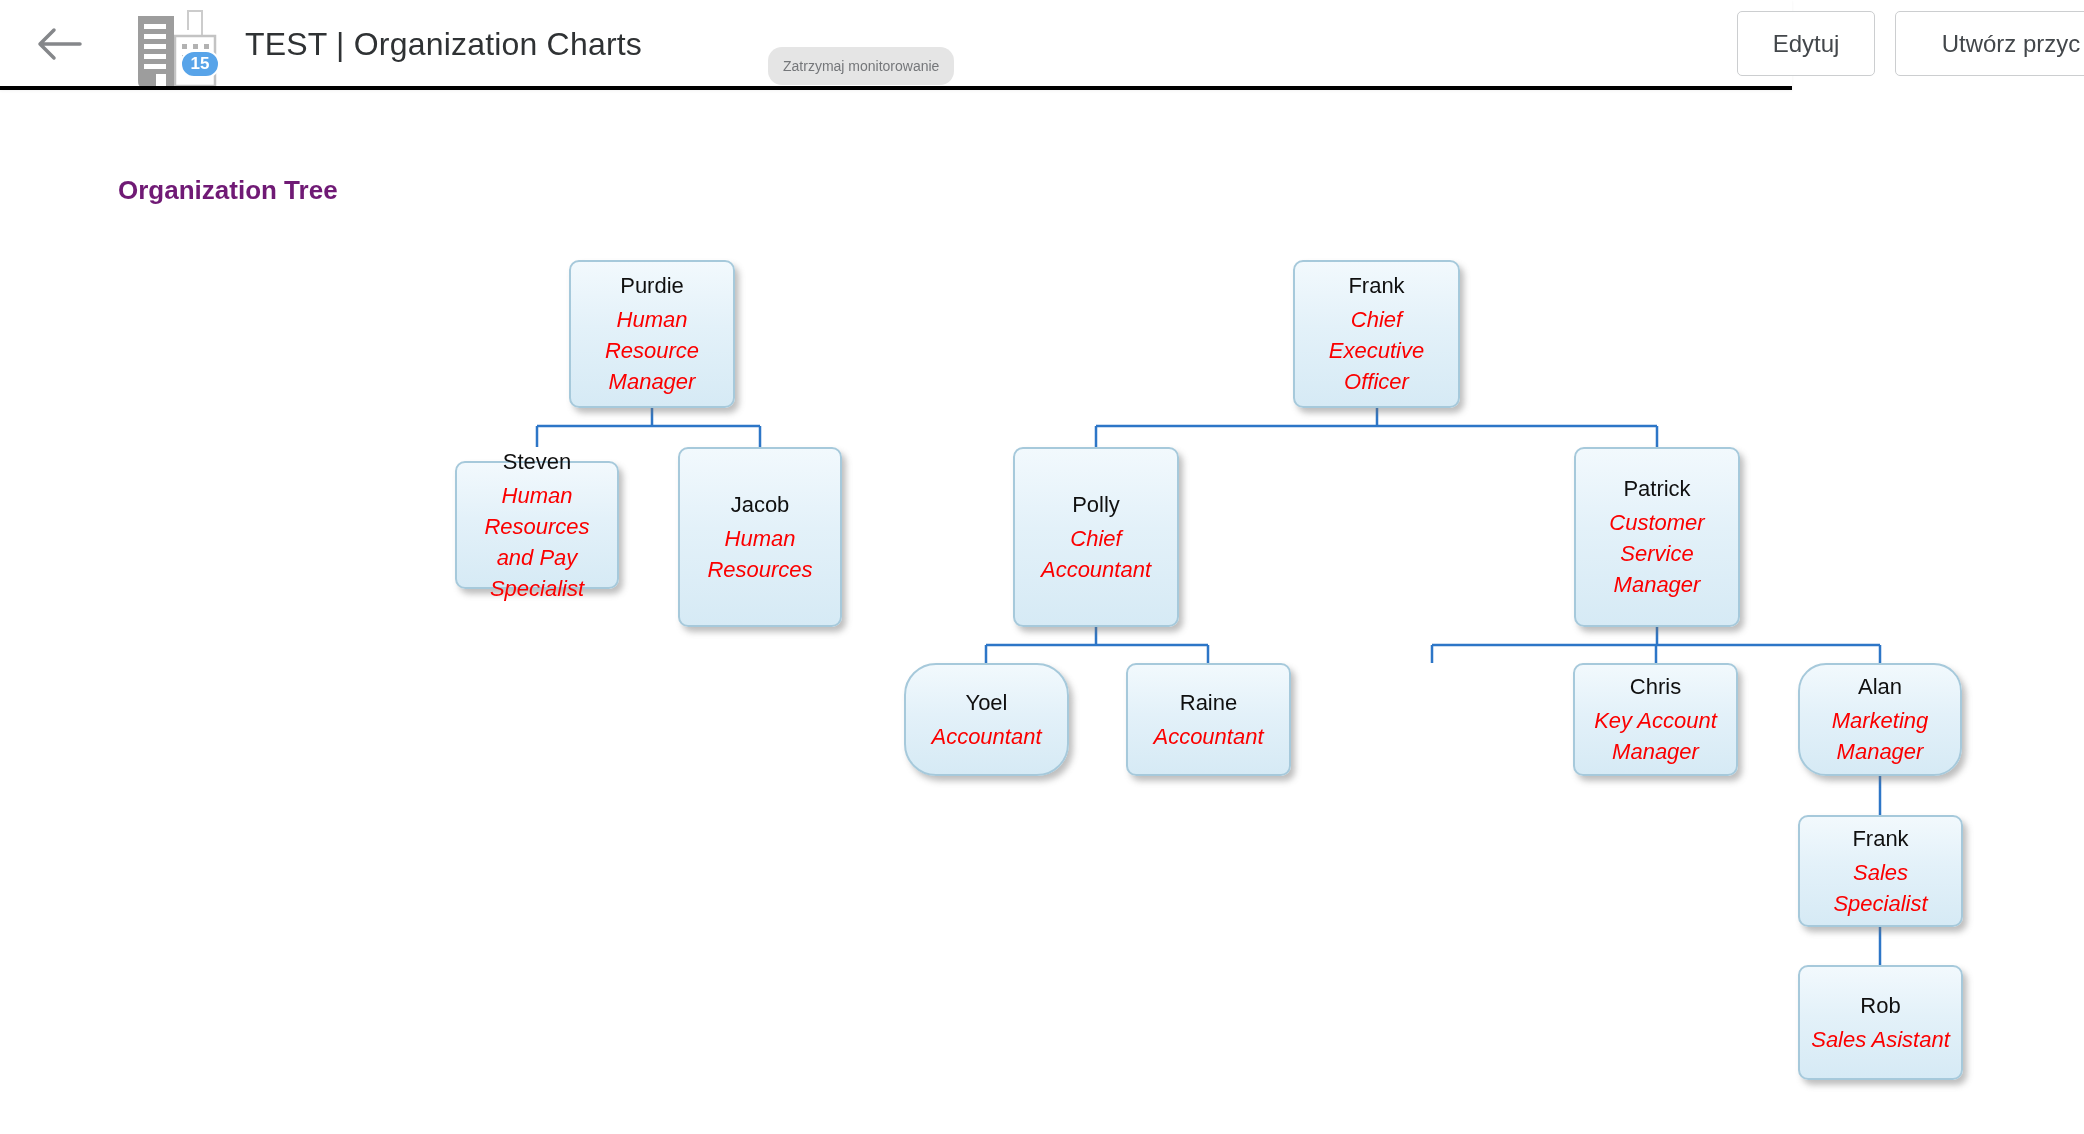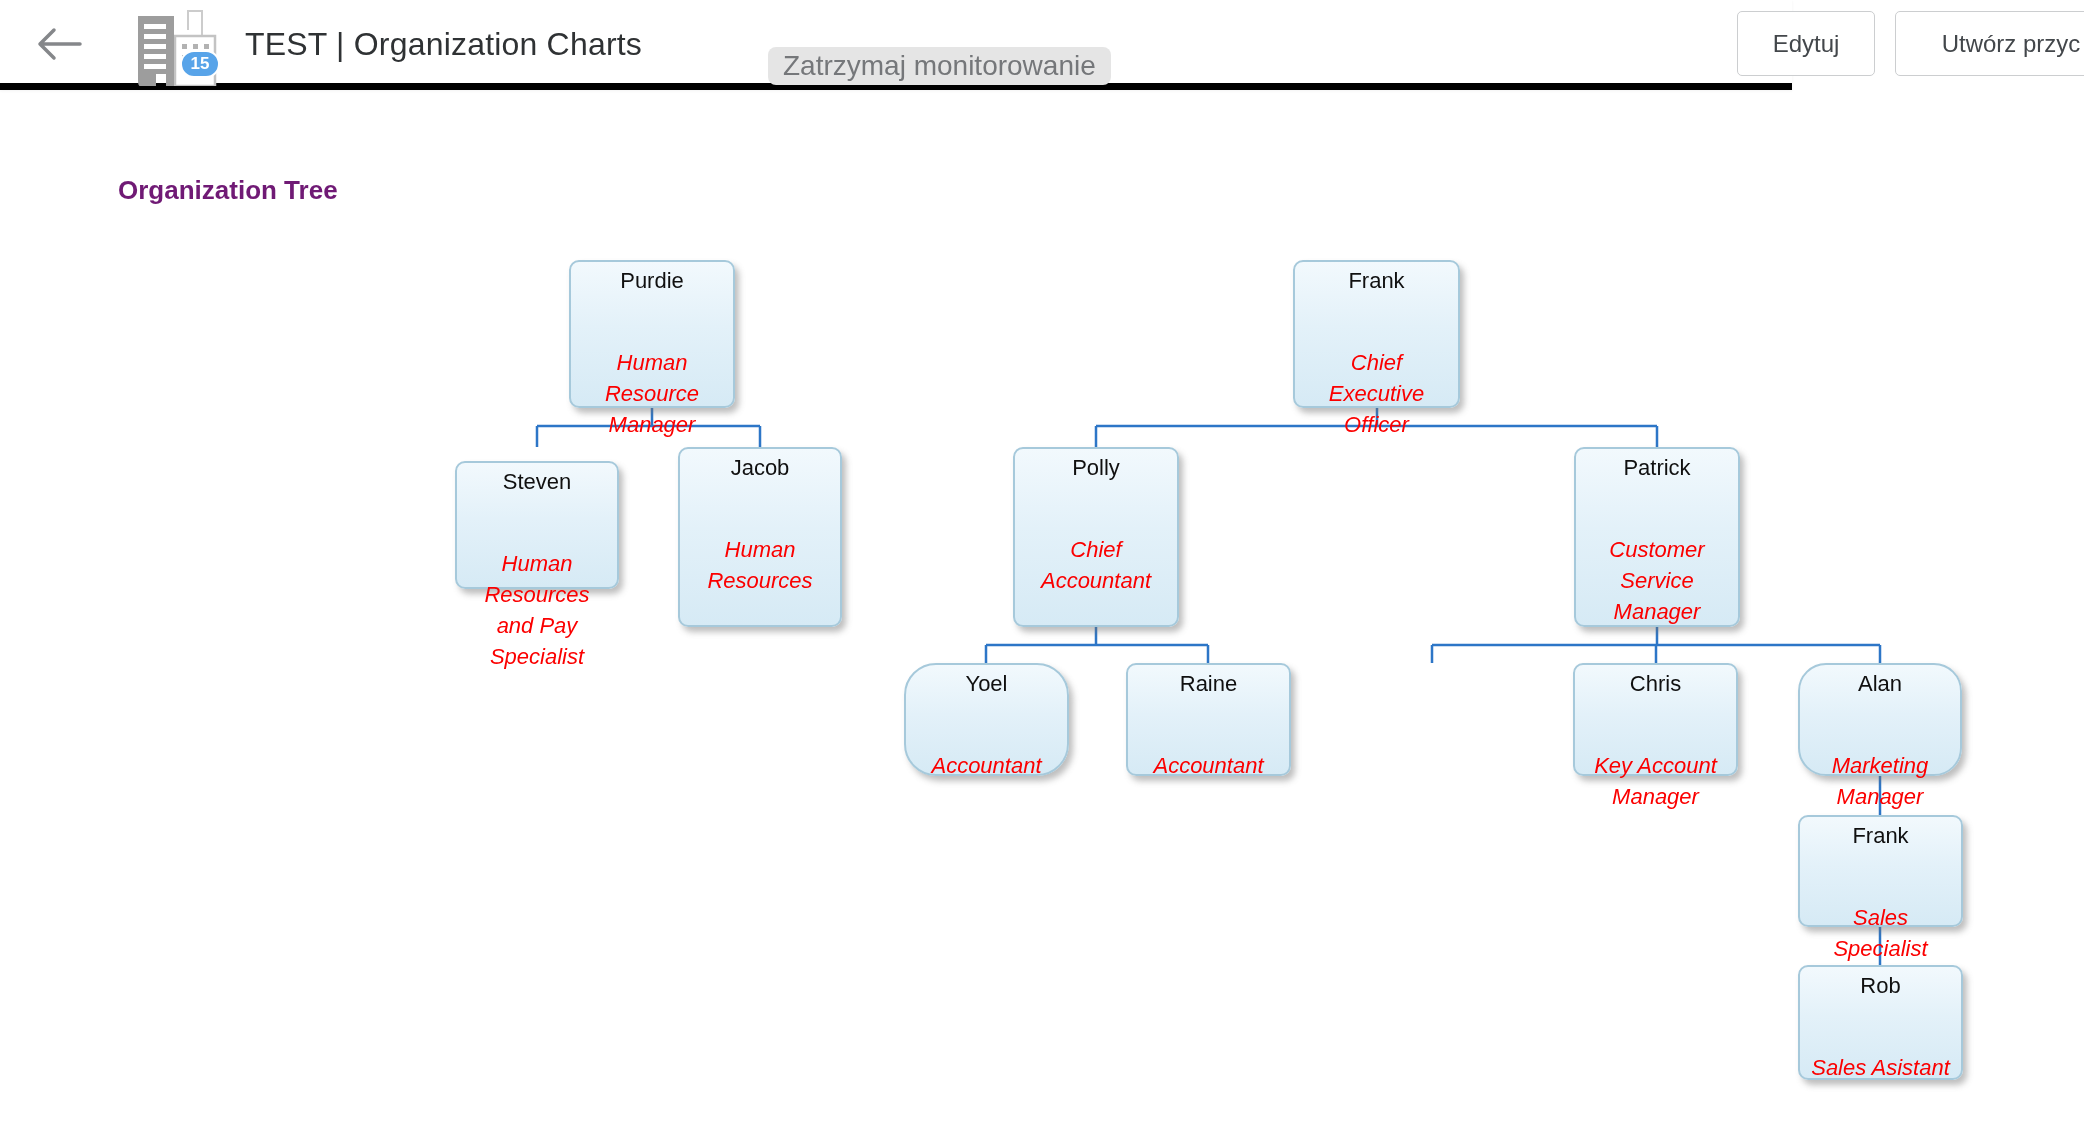--- a/index.html
+++ b/index.html
@@ -2,45 +2,45 @@
 <html><head>
 <meta charset="utf-8">
 <style>
   * { margin:0; padding:0; box-sizing:border-box; }
   html,body { width:2084px; height:1134px; overflow:hidden; background:#fff;
               font-family:"Liberation Sans", sans-serif; }
   .stage { position:relative; width:2084px; height:1134px; background:#fff; }
 
   
   .header { position:absolute; left:0; top:0; width:1792px; height:90px; background:#fff;
-            border-bottom:7px solid #000000; box-shadow:0 1px 3px rgba(0,0,0,.05); z-index:5; }
+            border-bottom:4px solid #000000; box-shadow:0 1px 3px rgba(0,0,0,.05); z-index:5; }
   .back-btn { position:absolute; left:34px; top:26px; width:50px; height:36px; cursor:pointer; }
   .app-icon { position:absolute; left:128px; top:6px; width:96px; height:80px; }
   .icon-badge { position:absolute; left:52px; top:44px; min-width:40px; height:28px; background:#58a4e9;
                 border:2px solid #fff; border-radius:14px; color:#fff; font-size:17px; font-weight:bold;
                 display:flex; align-items:center; justify-content:center; padding:0 6px; }
   .page-title { position:absolute; left:245px; top:26px; font-size:32px; color:#2f3234; letter-spacing:.2px; white-space:nowrap; }
-  .monitor-chip { position:absolute; left:768px; top:47px; height:38px; background:#e5e5e5; border-radius:8px;
-                  color:#75777a; font-size:28px; display:flex; align-items:center; padding:0 15px; white-space:nowrap; cursor:pointer; }
+  .monitor-chip { position:absolute; left:768px; top:47px; height:38px; background:#e5e5e5; border-radius:14px;
+                  color:#75777a; font-size:14px; display:flex; align-items:center; padding:0 15px; white-space:nowrap; cursor:pointer; }
   .hdr-btn { position:absolute; top:11px; height:65px; background:#fff; border:1px solid #ccced0; border-radius:5px;
              font-size:24px; color:#43474b; display:flex; align-items:center; justify-content:center;
              font-family:"Liberation Sans", sans-serif; cursor:pointer; white-space:nowrap; }
   .btn-edit { left:1737px; width:138px; }
   .btn-create { left:1895px; width:232px; }
 
   
   .section-heading { position:absolute; left:118px; top:175px; font-size:26px; font-weight:bold; color:#701a75; }
 
   .connectors { position:absolute; left:0; top:0; z-index:1; }
 
   .node { position:absolute; z-index:2; border:2px solid #a6c9db; border-radius:10px;
           background:linear-gradient(to bottom, #f2f9fd 0%, #e3f1f9 45%, #d6eaf5 100%);
           box-shadow:4px 5px 6px rgba(110,110,110,.45);
-          display:flex; flex-direction:column; align-items:center; 
-          text-align:center; padding:4px 10px; cursor:pointer;gap:48px; }
+          display:flex; flex-direction:column; align-items:center; justify-content:center;
+          text-align:center; padding:4px 10px; cursor:pointer; }
   .node-name { font-size:22px; color:#101010; line-height:30px; margin-bottom:3px; }
   .node-title { font-size:22px; font-style:italic; color:#fb0000; line-height:31px; }
 </style>
 </head>
 <body>
 
 <div class="stage">
 
   <div class="header">
 

